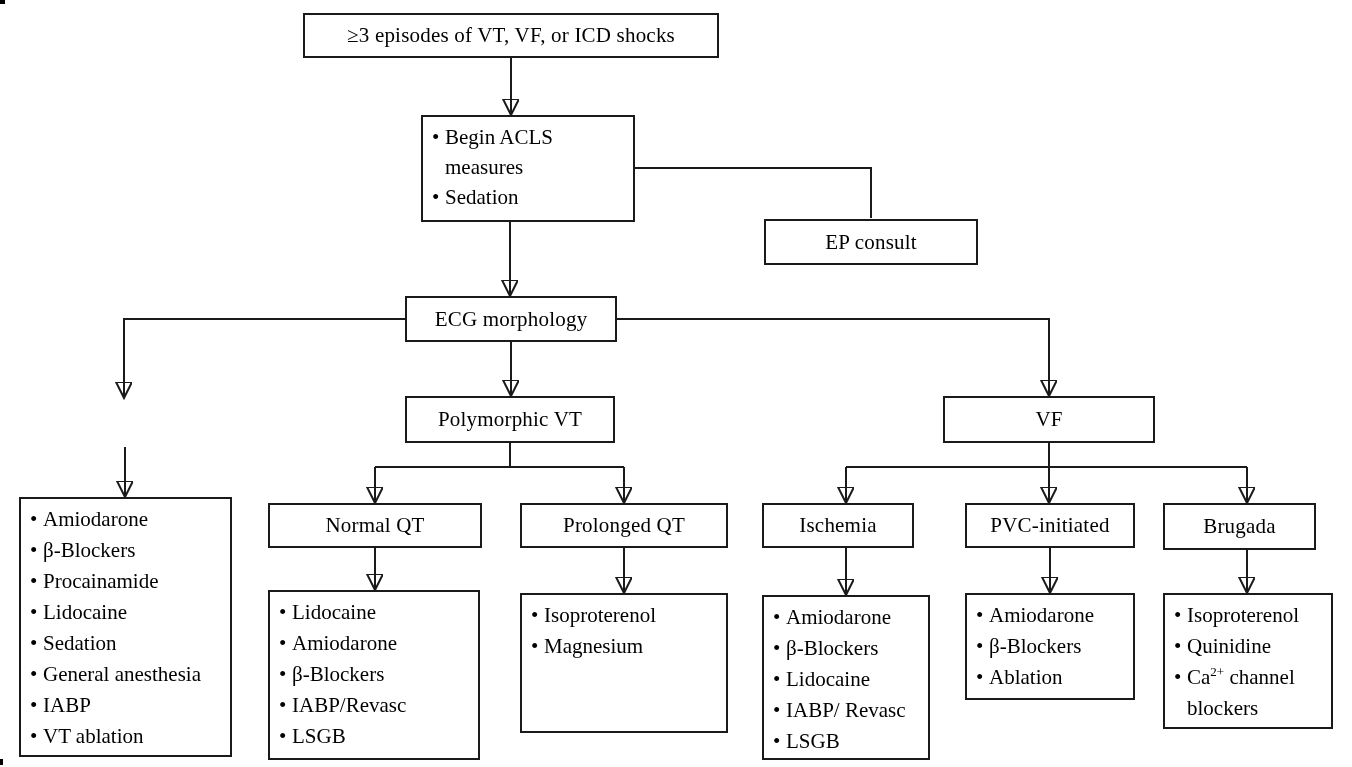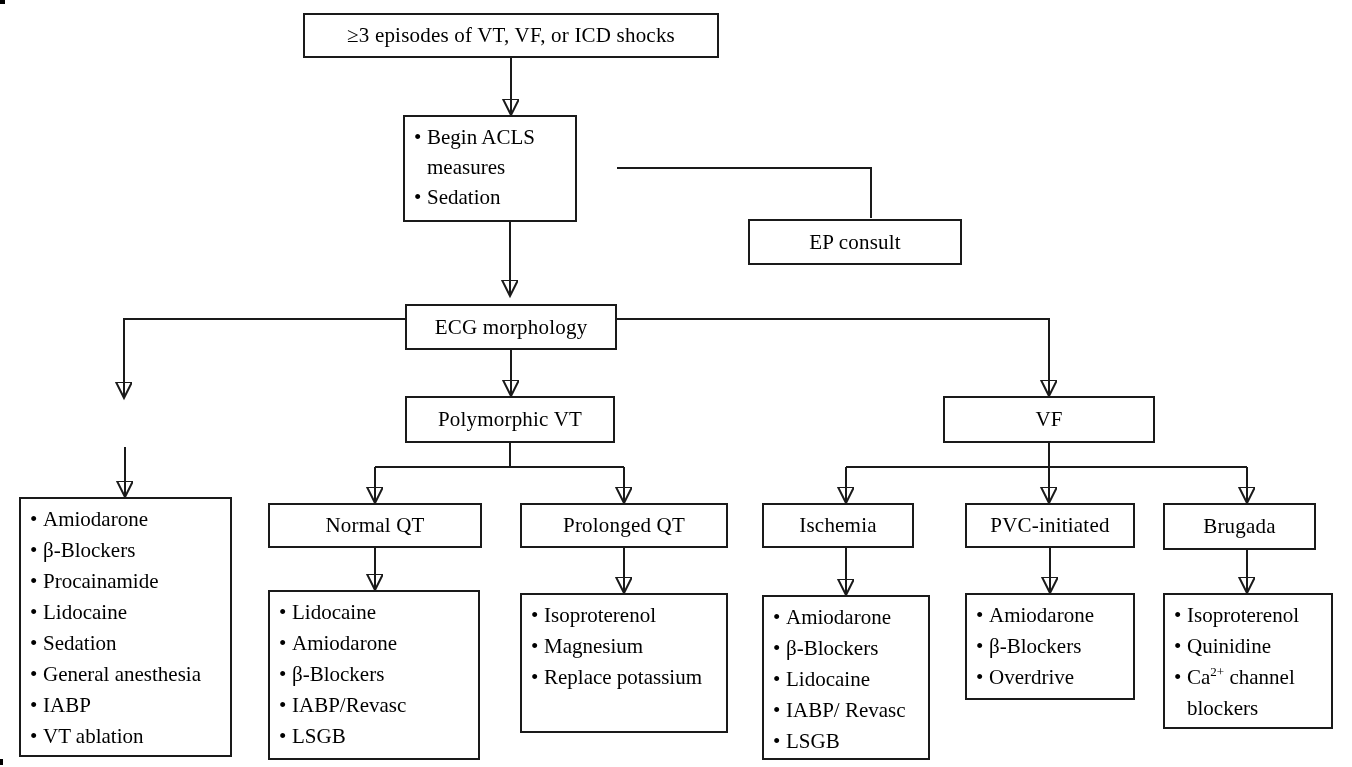--- a/index.html
+++ b/index.html
@@ -83,32 +83,32 @@
     <path d="M1247 467 V501" marker-end="url(#arw)"></path>
     <path d="M846 548 V593" marker-end="url(#arw)"></path>
     <path d="M1050 548 V591" marker-end="url(#arw)"></path>
     <path d="M1247 550 V591" marker-end="url(#arw)"></path>
   </svg>
 
   <div class="box hdr" style="left:303px; top:13px; width:416px; height:45px;">
     <span>≥3 episodes of VT, VF, or ICD shocks</span>
   </div>
 
-  <div class="box list acls" style="left:403px; top:115px; width:174px; height:107px;">
+  <div class="box list acls" style="left:421px; top:115px; width:214px; height:107px;">
     <ul>
       <li><span>Begin ACLS measures</span></li>
       <li><span>Sedation</span></li>
     </ul>
   </div>
 
-  <div class="box hdr" style="left:748px; top:219px; width:214px; height:46px;">
+  <div class="box hdr" style="left:764px; top:219px; width:214px; height:46px;">
     <span>EP consult</span>
   </div>
 
-  <div class="box hdr" style="left:405px; top:304px; width:212px; height:46px;">
+  <div class="box hdr" style="left:405px; top:296px; width:212px; height:46px;">
     <span>ECG morphology</span>
   </div>
 
 
   <div class="box hdr" style="left:405px; top:396px; width:210px; height:47px;">
     <span>Polymorphic VT</span>
   </div>
 
   <div class="box hdr" style="left:943px; top:396px; width:212px; height:47px;">
     <span>VF</span>
@@ -154,39 +154,38 @@
       <li><span>β-Blockers</span></li>
       <li><span>IABP/Revasc</span></li>
       <li><span>LSGB</span></li>
     </ul>
   </div>
 
   <div class="box list" style="left:520px; top:593px; width:208px; height:140px;">
     <ul>
       <li><span>Isoproterenol</span></li>
       <li><span>Magnesium</span></li>
-      <li><span>Replace potassium</span></li>
     </ul>
   </div>
 
   <div class="box list" style="left:762px; top:595px; width:168px; height:165px;">
     <ul>
       <li><span>Amiodarone</span></li>
       <li><span>β-Blockers</span></li>
       <li><span>Lidocaine</span></li>
       <li><span>IABP/ Revasc</span></li>
       <li><span>LSGB</span></li>
     </ul>
   </div>
 
   <div class="box list" style="left:965px; top:593px; width:170px; height:107px;">
     <ul>
       <li><span>Amiodarone</span></li>
       <li><span>β-Blockers</span></li>
-      <li><span>Overdrive</span></li>
+      <li><span>Ablation</span></li>
     </ul>
   </div>
 
   <div class="box list" style="left:1163px; top:593px; width:170px; height:136px;">
     <ul>
       <li><span>Isoproterenol</span></li>
       <li><span>Quinidine</span></li>
       <li><span>Ca</span><sup>2+</sup><span> channel blockers</span></li>
     </ul>
   </div>

